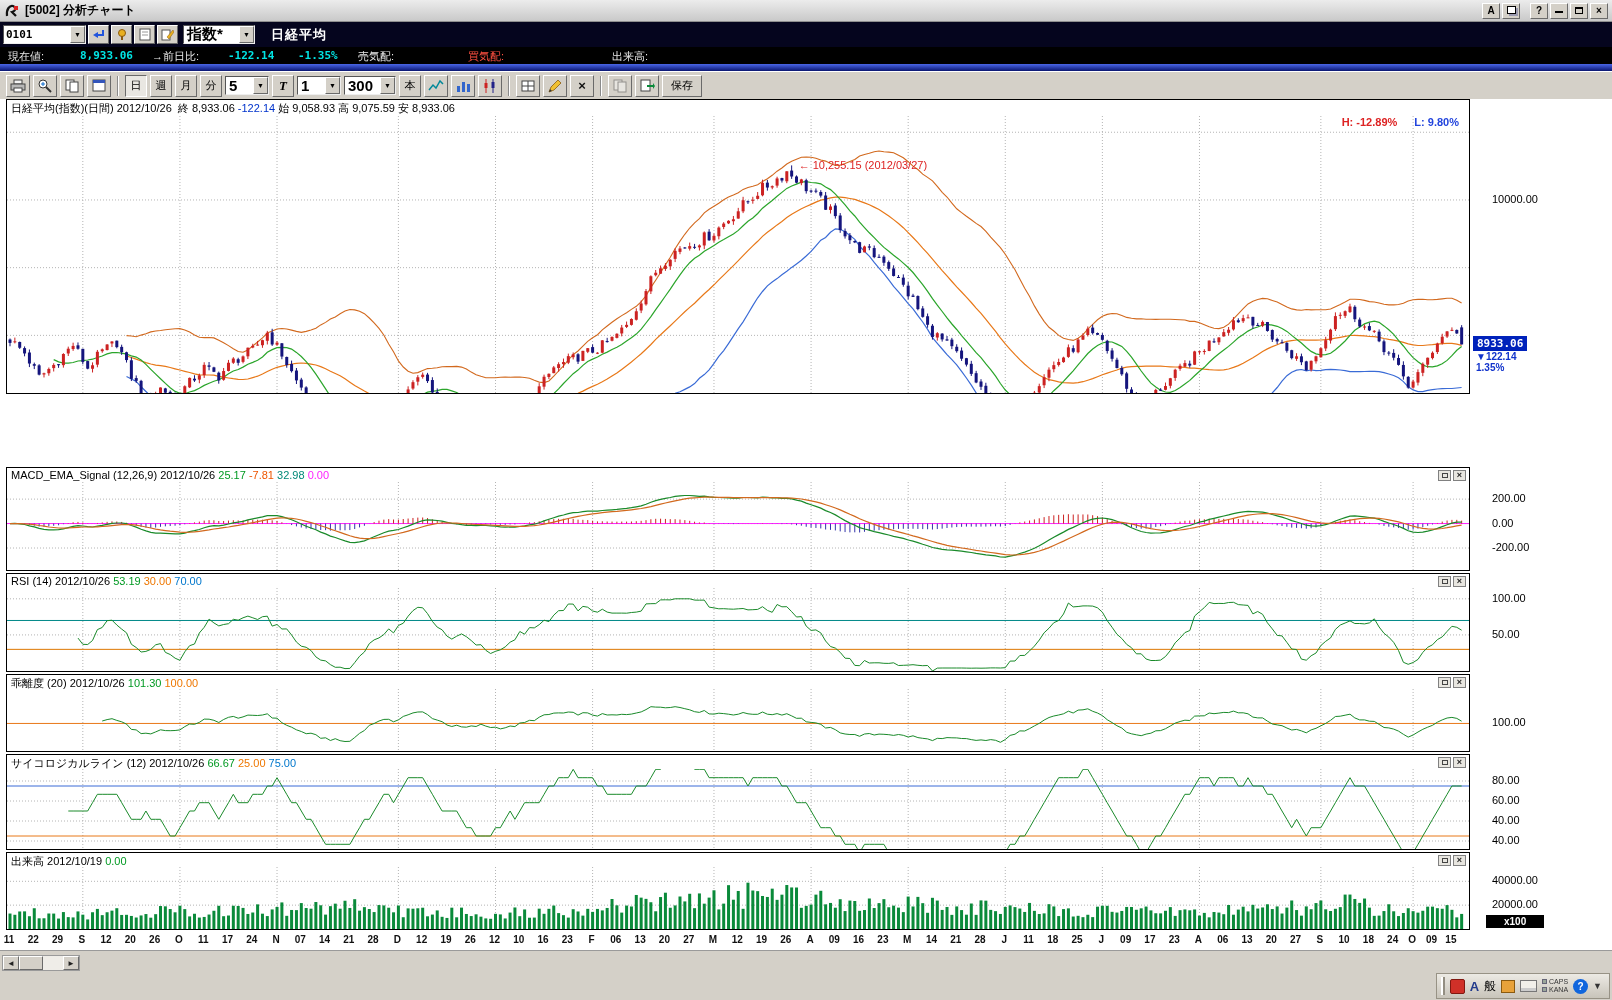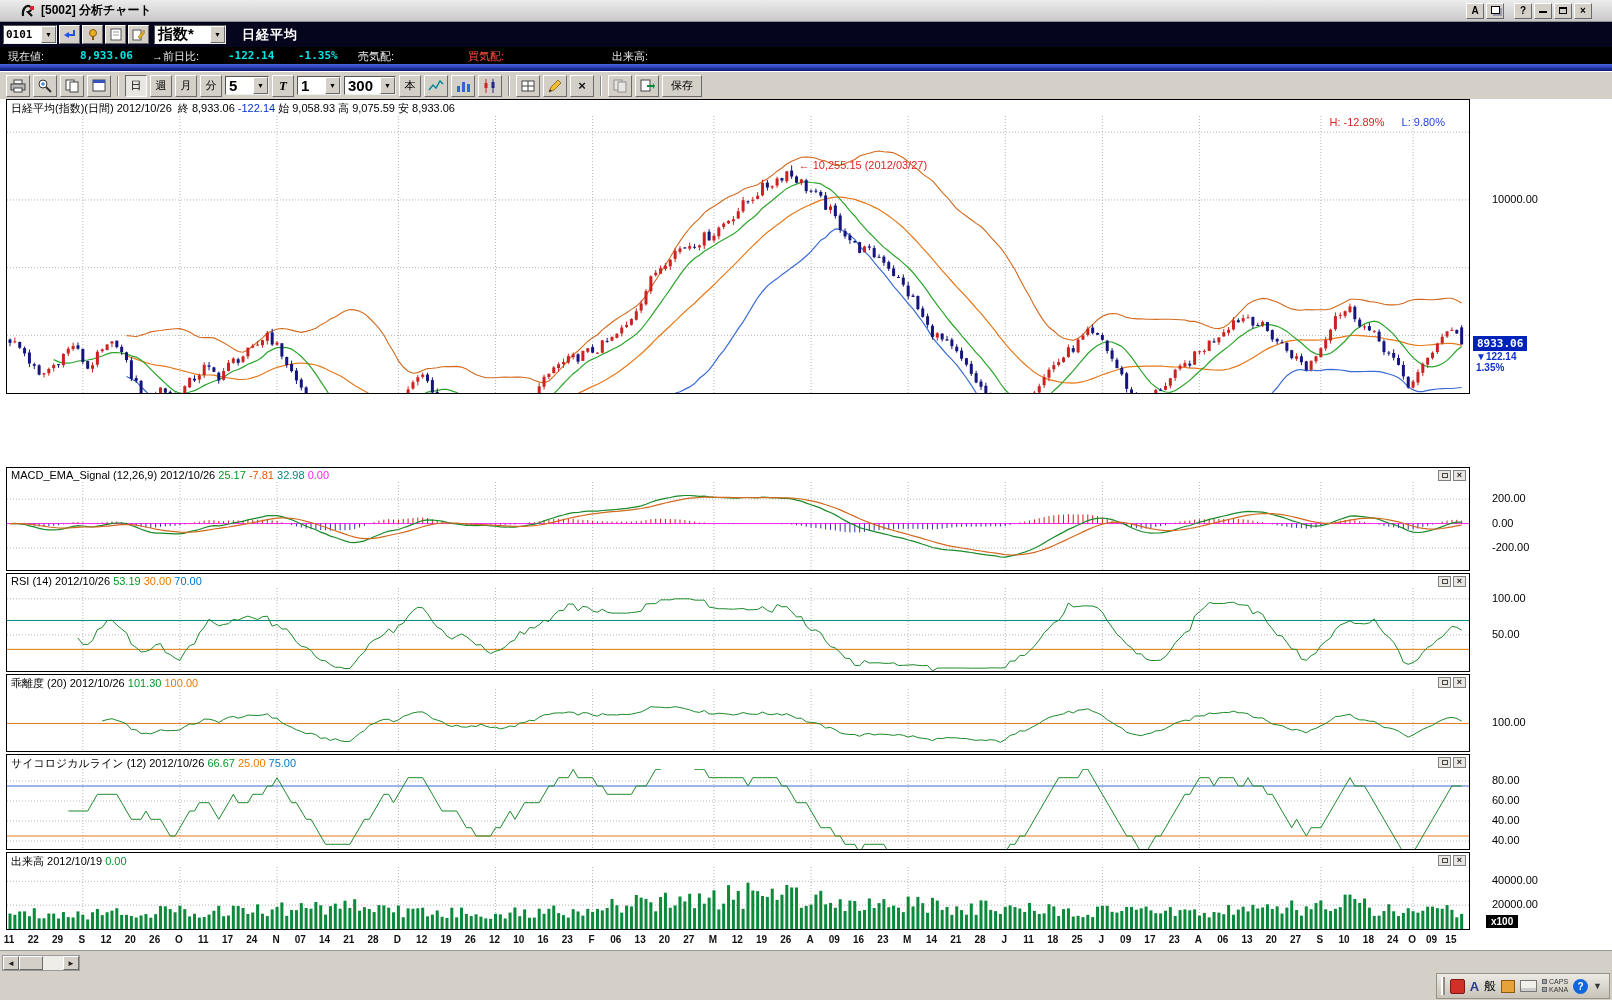--- a/index.html
+++ b/index.html
@@ -1,20 +1,20 @@
 <!DOCTYPE html>
 <html><head>
 <meta charset="utf-8">
 <style>
 *{margin:0;padding:0;box-sizing:border-box;}
 html,body{width:1612px;height:1000px;}
 body{position:relative;background:#d4d0c8;font-family:"Liberation Sans","DejaVu Sans",sans-serif;font-size:11px;overflow:hidden;}
 
 
-#titlebar{position:absolute;left:0;top:0;width:1612px;height:22px;background:linear-gradient(#ececec,#c9c9c9);border-bottom:1px solid #8f8f8f;display:flex;align-items:center;padding:0 20px;}
+#titlebar{position:absolute;left:0;top:0;width:1612px;height:22px;background:linear-gradient(#ececec,#c9c9c9);border-bottom:1px solid #8f8f8f;display:flex;align-items:center;padding:0 4px;}
 #titlebar .title{font-weight:bold;font-size:12px;color:#000;margin-left:5px;}
 .tspacer{flex:1;}
 .tbtn{width:18px;height:16px;margin-left:2px;background:#d4d0c8;border:1px solid;border-color:#fff #6a6a6a #6a6a6a #fff;font-size:10px;font-weight:bold;line-height:14px;text-align:center;color:#000;}
 .minbar{display:inline-block;width:8px;height:2px;background:#000;margin-bottom:1px;}
 .maxbox{display:inline-block;width:8px;height:7px;border:1px solid #000;border-top-width:2px;}
 .miniwin{display:inline-block;width:9px;height:8px;border:1px solid #000;background:#fff;box-shadow:2px 2px 0 #9a9ab0;}
 
 
 #symbolbar{position:absolute;left:0;top:22px;width:1612px;height:25px;background:#05051e;display:flex;align-items:center;padding:0 3px;gap:2px;}
 .combo{display:flex;align-items:center;background:#fff;border:1px solid;border-color:#555 #eee #eee #555;height:19px;}
@@ -41,32 +41,32 @@
 .txtbtn{height:22px;background:#d4d0c8;border:1px solid;border-color:#fff #6a6a6a #6a6a6a #fff;font-size:11px;padding:0 8px;color:#000;}
 .sep{width:2px;height:20px;border-left:1px solid #8a8a8a;border-right:1px solid #fff;margin:0 3px;}
 .ibtn.disabled svg{opacity:.45;}
 .xglyph{font-weight:bold;font-size:13px;color:#111;line-height:12px;}
 
 
 #chart-area{position:absolute;left:0;top:99px;width:1612px;height:851px;background:#fff;}
 .panel{position:absolute;left:6px;width:1464px;background:#fff;border:1px solid #000;overflow:hidden;}
 .panel svg{position:absolute;left:0;}
 .pheader{position:absolute;top:1px;left:4px;height:13px;font-size:11px;white-space:pre;z-index:3;}
-.hlread{position:absolute;top:16px;right:24px;font-size:11px;font-weight:normal;z-index:3;}
+.hlread{position:absolute;top:16px;right:10px;font-size:11px;font-weight:bold;z-index:3;}
 .hlread span{margin-left:14px;}
 .pbtns{position:absolute;top:2px;right:3px;z-index:4;display:flex;gap:2px;}
 .pbtn{width:13px;height:11px;border:1px solid #808080;background:#e8e6e0;text-align:center;}
 .pbtn .box{display:block;width:6px;height:5px;border:1px solid #444;margin:2px auto 0;}
 .pbtn.x{font-size:9px;line-height:9px;color:#222;font-weight:bold;}
 #axis-strip{position:absolute;left:1471px;top:0;width:141px;height:851px;}
 .alabel{position:absolute;left:21px;font-size:11px;color:#000;white-space:nowrap;}
 #last-price-group{position:absolute;left:2px;}
 #price-tag{display:inline-block;background:#0022bb;color:#fff;font-weight:bold;font-size:11px;font-family:"DejaVu Sans Mono",monospace;padding:1px 4px;}
 #tag-change,#tag-pct{color:#1133cc;font-weight:bold;font-size:10px;padding-left:3px;white-space:nowrap;}
-#x100-badge{position:absolute;left:15px;top:816px;background:#000;color:#fff;font-size:10px;font-weight:bold;padding:1px 5px;}
+#x100-badge{position:absolute;left:15px;top:816px;background:#000;color:#fff;font-size:10px;font-weight:bold;padding:1px 18px;}
 #xaxis{position:absolute;left:0;top:833px;width:1470px;height:17px;background:#fff;}
 .xl{position:absolute;top:2px;transform:translateX(-50%);font-size:10px;font-weight:bold;color:#111;white-space:nowrap;}
 
 
 #bottombar{position:absolute;left:0;top:950px;width:1612px;height:50px;background:#d4d0c8;border-top:1px solid #9a9a9a;}
 #hscroll{position:absolute;left:2px;top:4px;width:78px;height:16px;background:#efede8;border:1px solid #9a9a9a;display:flex;}
 .sbtn{width:16px;height:14px;background:#d4d0c8;border:1px solid;border-color:#fff #6a6a6a #6a6a6a #fff;font-size:8px;line-height:13px;text-align:center;color:#222;}
 .sthumb{width:24px;height:14px;background:#d4d0c8;border:1px solid;border-color:#fff #6a6a6a #6a6a6a #fff;}
 .strack{flex:1;}
 #langbar{position:absolute;right:2px;top:22px;height:26px;display:flex;align-items:center;gap:5px;background:linear-gradient(#eceae4,#c8c4ba);border:1px solid #979285;padding:0 7px 0 4px;}
@@ -94,21 +94,21 @@
   <div class="tbtn">A</div>
   <div class="tbtn"><span class="miniwin"></span></div>
   <div style="width:8px"></div>
   <div class="tbtn">?</div>
   <div class="tbtn"><span class="minbar"></span></div>
   <div class="tbtn"><span class="maxbox"></span></div>
   <div class="tbtn"><span>×</span></div>
 </div>
 
 <div id="symbolbar">
-  <div class="combo" style="width:54px">
+  <div class="combo" style="width:83px">
     <input value="0101" style="">
     <div class="carrow">▼</div>
   </div>
   <div class="mbtn">
     <svg width="14" height="12">
         <polyline points="11,1 11,6 3,6" fill="none" stroke="#2255dd" stroke-width="2"></polyline>
         <polygon points="1,6 6,3 6,9" fill="#2255dd"></polygon>
       </svg>
   </div>
   <div class="mbtn">

